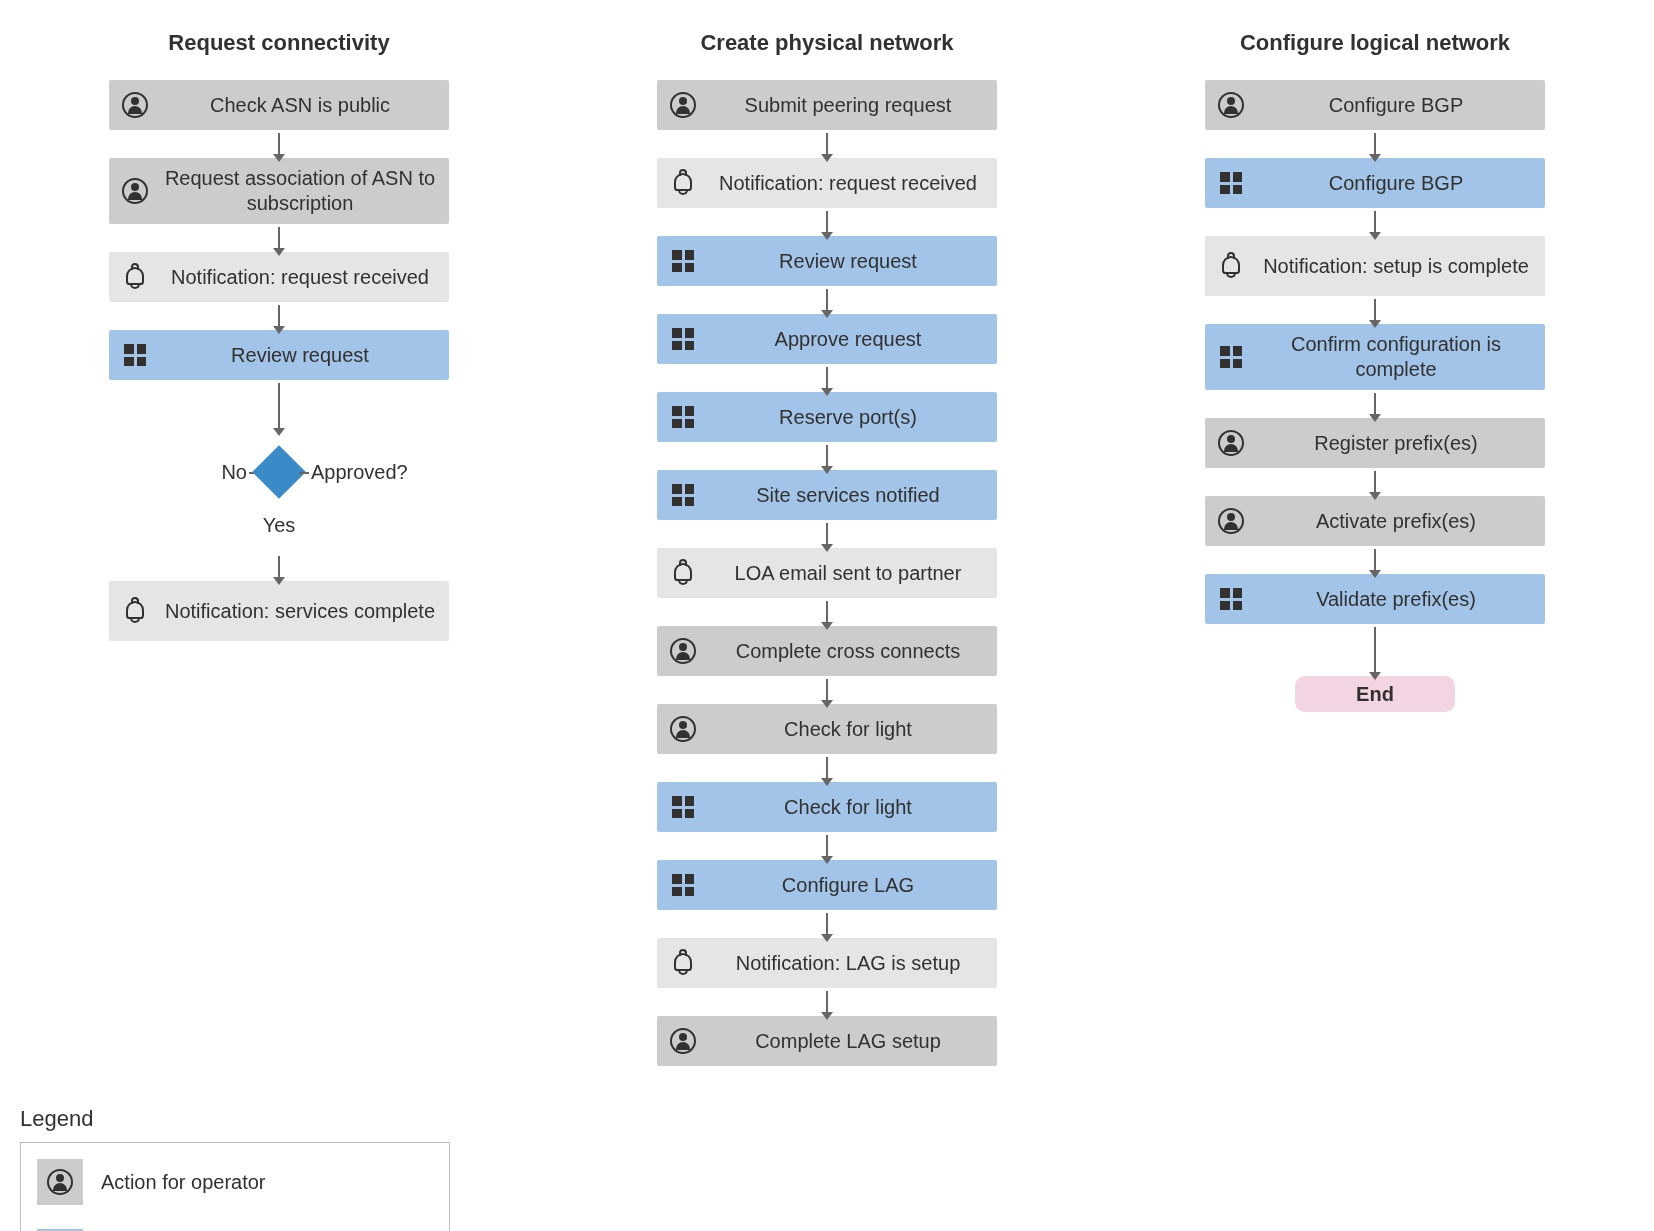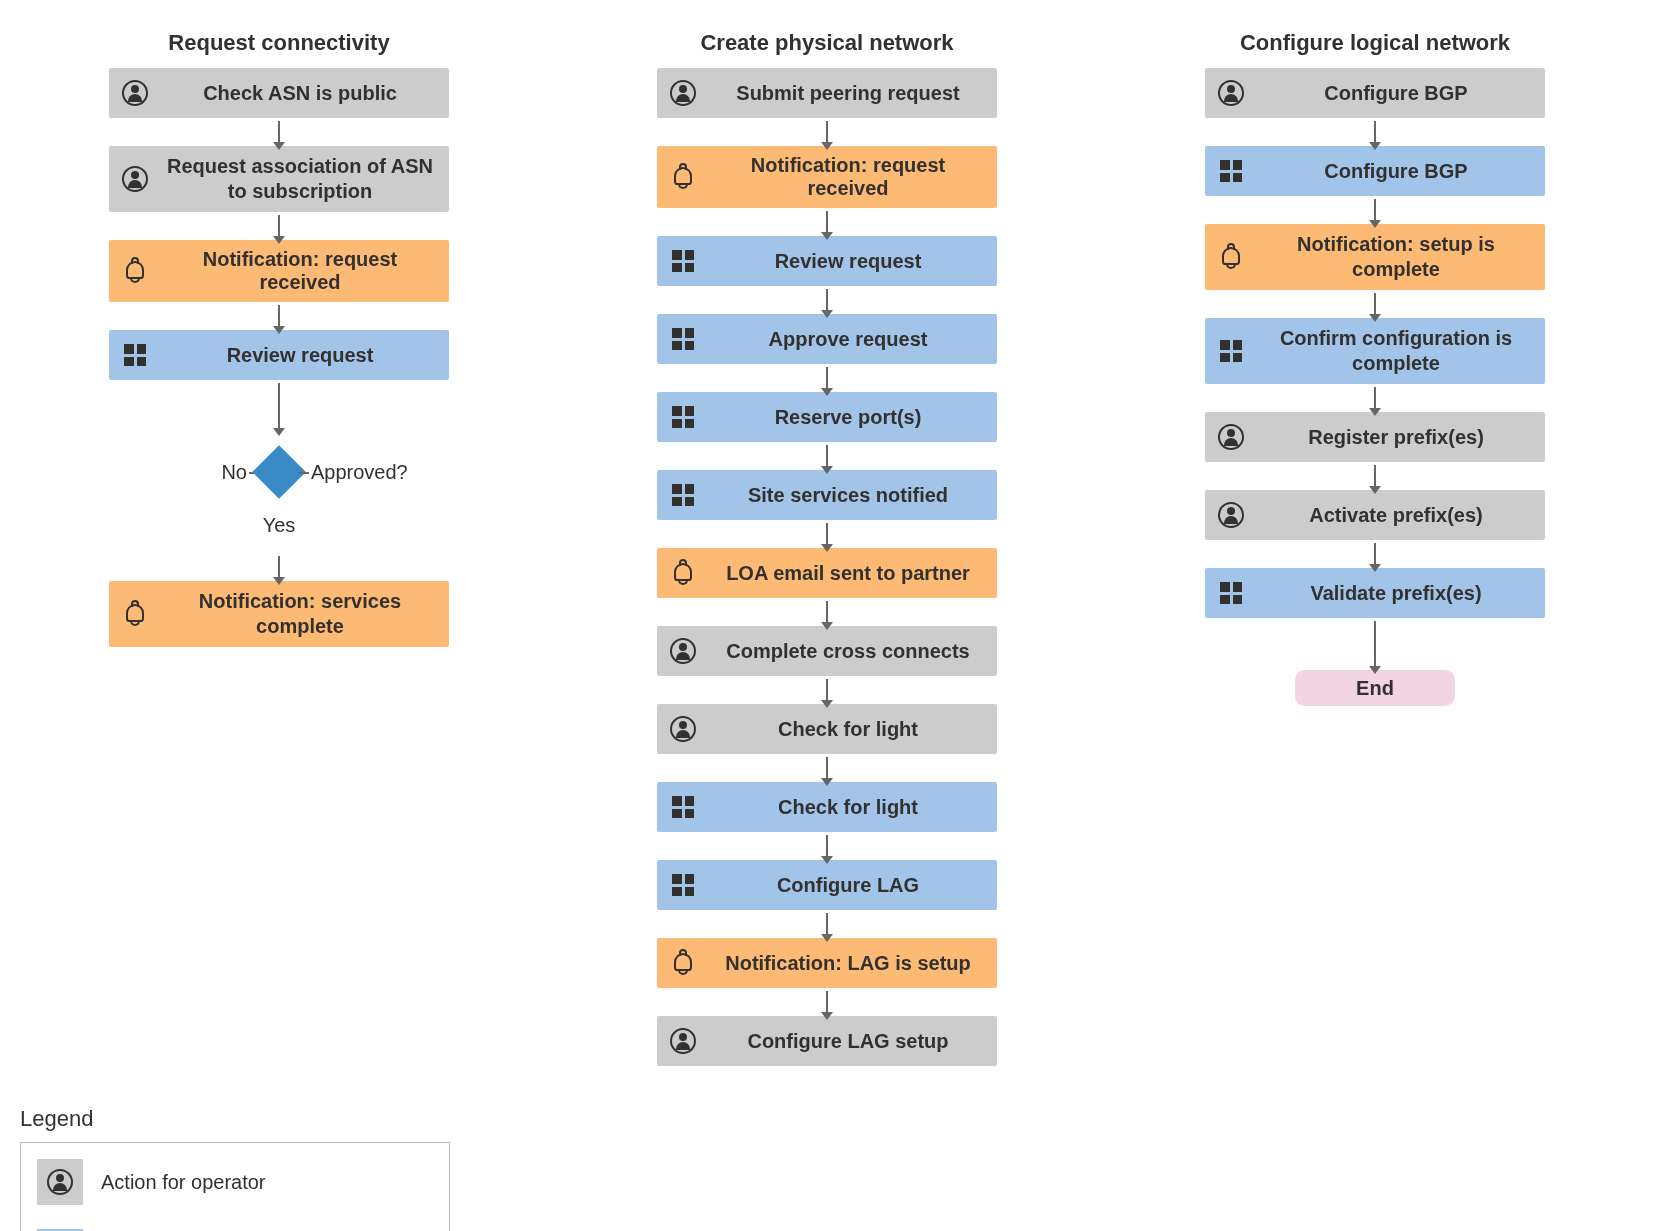--- a/index.html
+++ b/index.html
@@ -18,21 +18,21 @@
   .column {
     flex: 1;
     display: flex;
     flex-direction: column;
     align-items: center;
   }
   .col-title {
     font-size: 22px;
     font-weight: 700;
     text-align: right;
-    margin-bottom: 12px;
+    margin-bottom: 24px;
   }
   .step {
     width: 340px;
     min-height: 50px;
     display: flex;
     align-items: center;
     padding: 8px 12px;
     gap: 14px;
     border-radius: 2px;
   }
@@ -44,26 +44,25 @@
     flex-shrink: 0;
     display: flex;
     align-items: center;
     justify-content: center;
   }
   .label {
     flex: 1;
     text-align: center;
     font-size: 20px;
     color: #323130;
-    font-weight: bold;
   }
   
   .operator   { background: #cccccc; }
   .microsoft  { background: #a2c4e8; }
-  .notify     { background: #fdba74; }
+  .notify     { background: #e5e5e5; }
   .end-step {
     width: 160px;
     height: 36px;
     background: #f3d4e2;
     border-radius: 10px;
     display: flex;
     align-items: center;
     justify-content: center;
     font-weight: 700;
     font-size: 20px;
@@ -338,21 +337,21 @@
             <div class="icon-box">
               <div class="bell-icon"></div>
             </div>
             <div class="label">Notification: LAG is setup</div>
           </div>
           <div class="arrow"></div>
           <div class="step operator">
             <div class="icon-box">
               <div class="person-icon"></div>
             </div>
-            <div class="label">Configure LAG setup</div>
+            <div class="label">Complete LAG setup</div>
           </div>
         </div>
     </div>
 
     <div class="column">
       <div class="col-title">Configure logical network</div>
       <div id="col3-list" style="display: flex; flex-direction: column; align-items: center;">
           <div class="step operator">
             <div class="icon-box">
               <div class="person-icon"></div>

